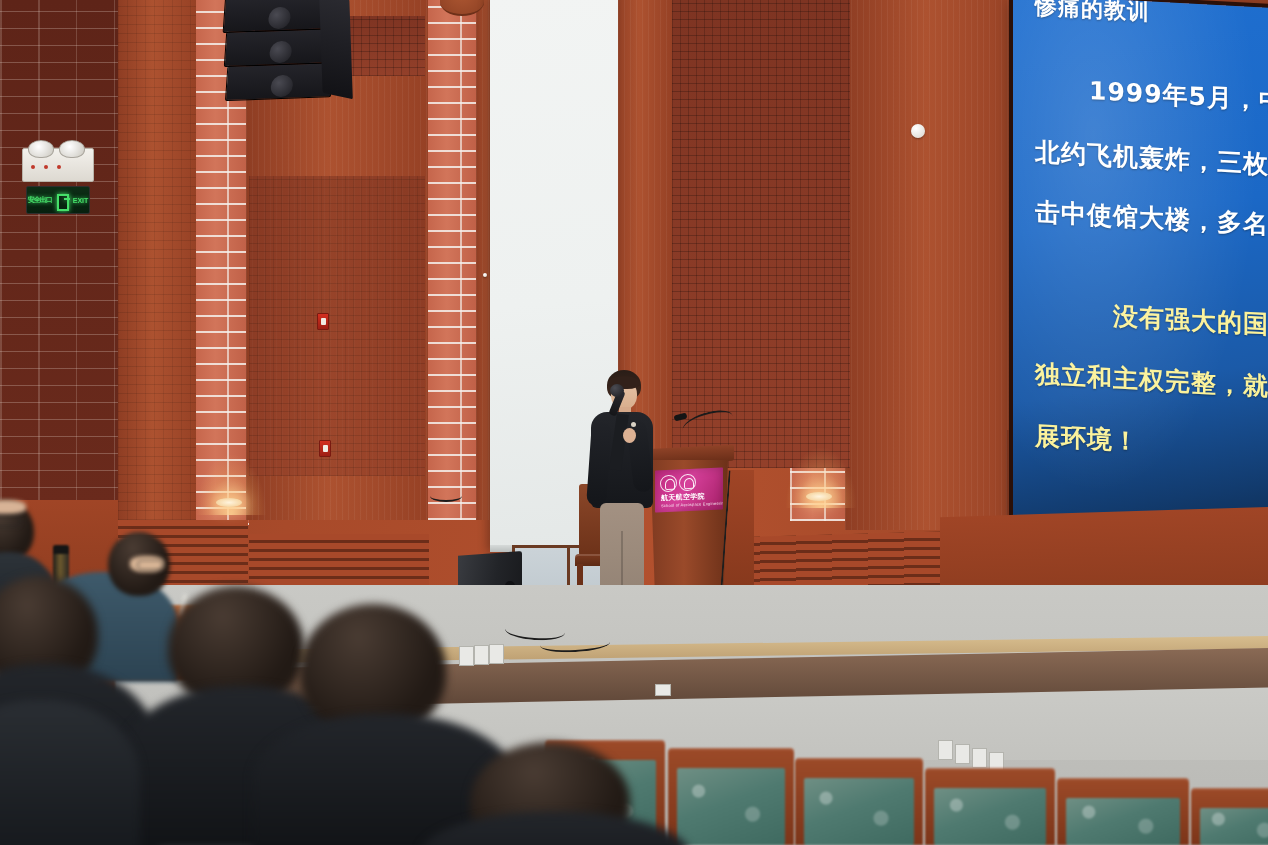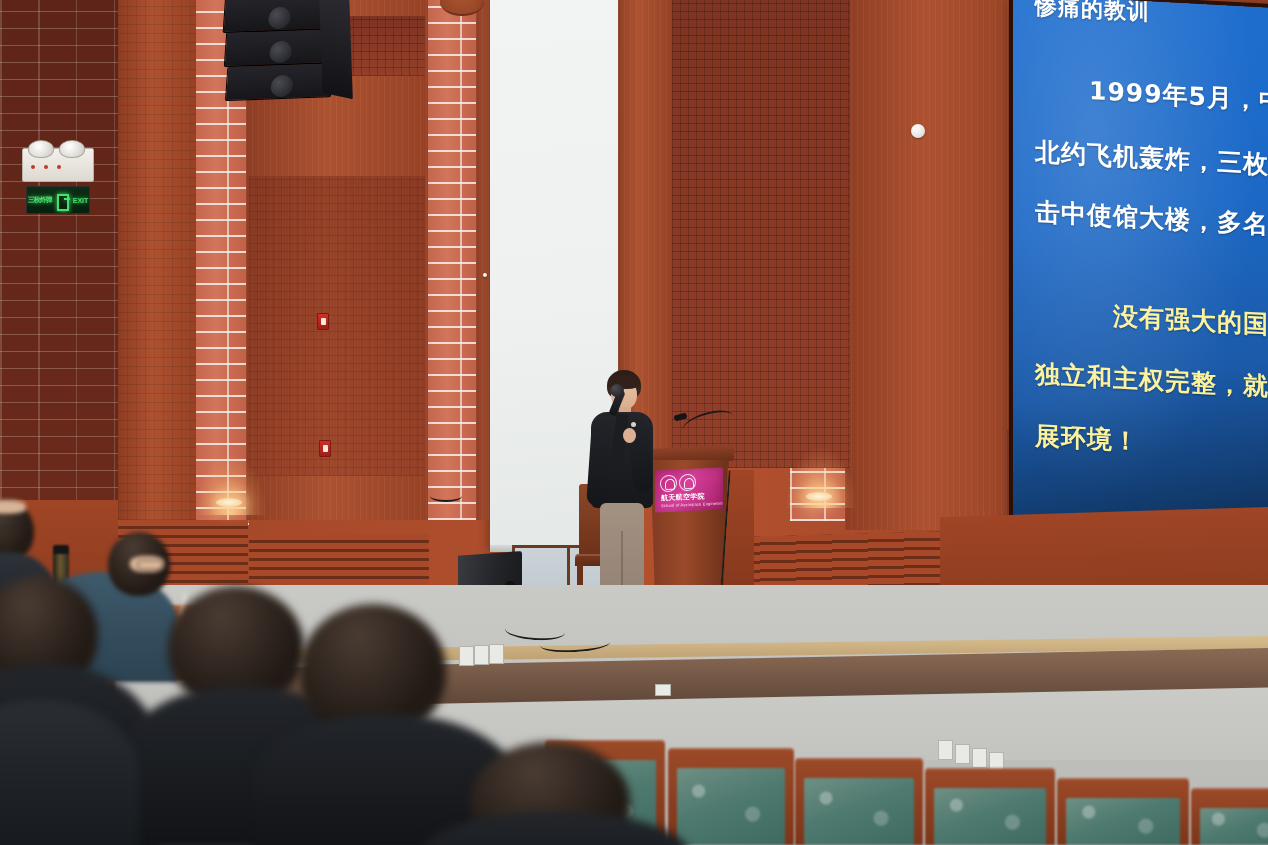--- a/index.html
+++ b/index.html
@@ -550,21 +550,21 @@
     <div class="lamp l"></div>
     <div class="lamp r"></div>
     <div class="dots">
         <i></i>
         <i></i>
         <i></i>
       </div>
   </div>
 
   <div class="exit-sign">
-    <span class="zh">三枚炸弹</span>
+    <span class="zh">安全出口</span>
     <span class="glyph"></span>
     <span class="en">EXIT</span>
   </div>
 
   <div class="alarm" style="left:317px;top:313px;"></div>
   <div class="alarm" style="left:319px;top:440px;"></div>
 
   <div class="round-fitting" style="left:911px;top:124px;"></div>
   <div class="round-fitting" style="left:483px;top:273px;width:4px;height:4px;"></div>
 

